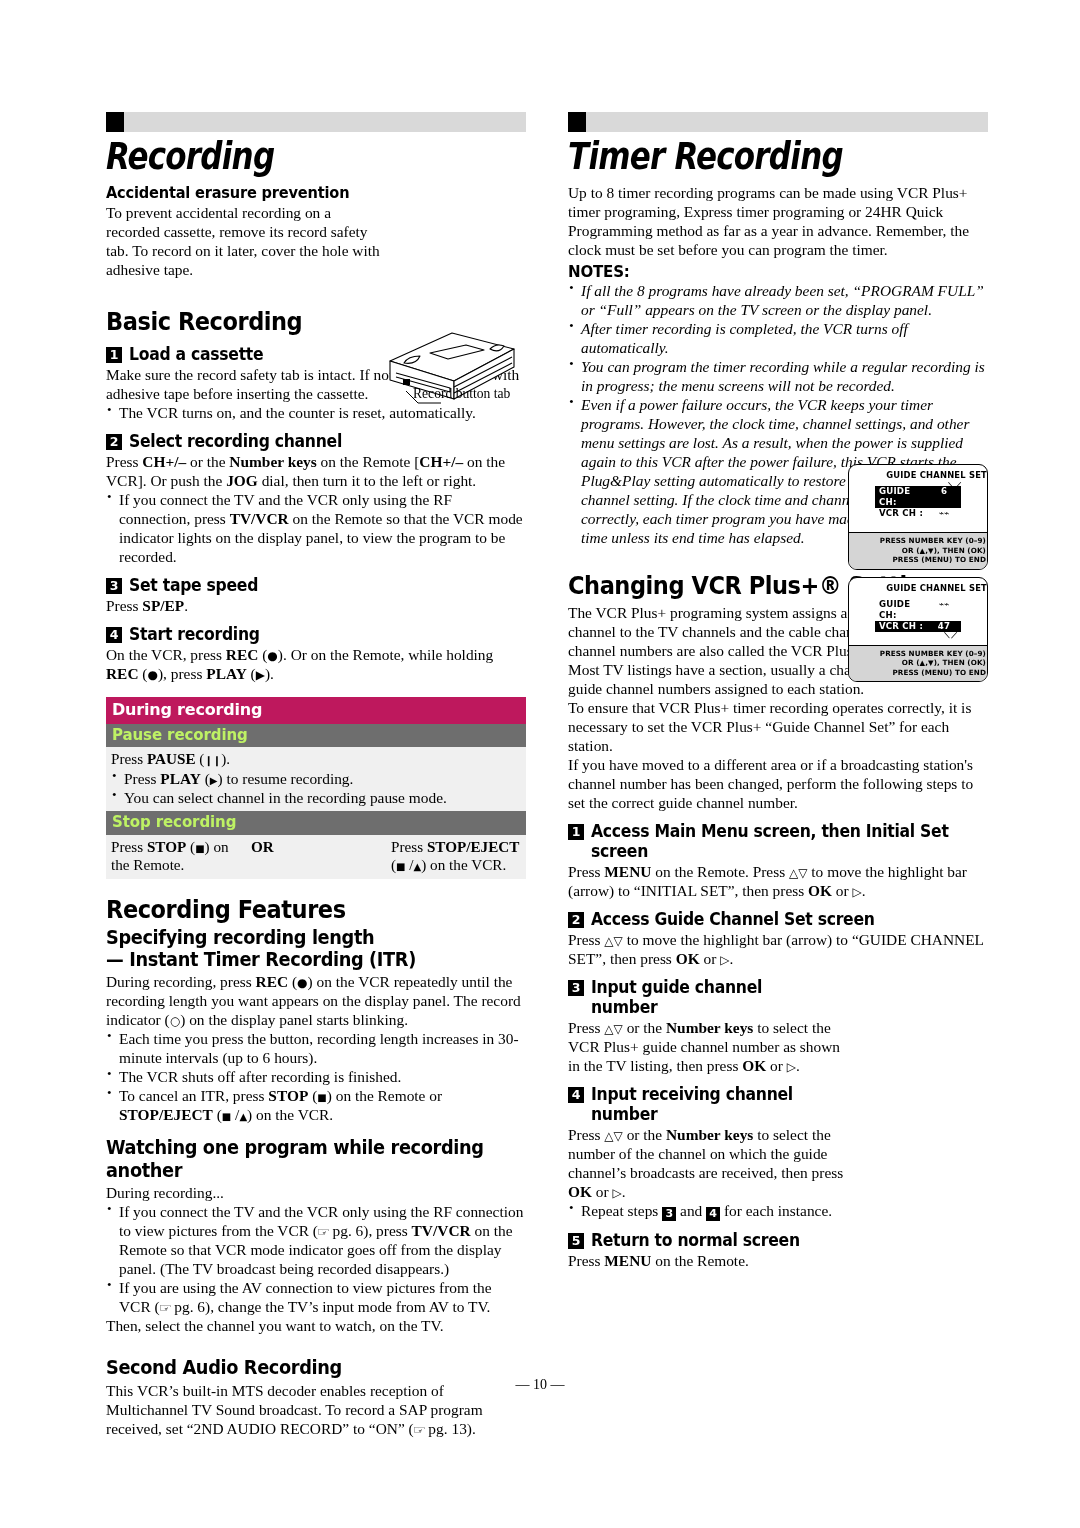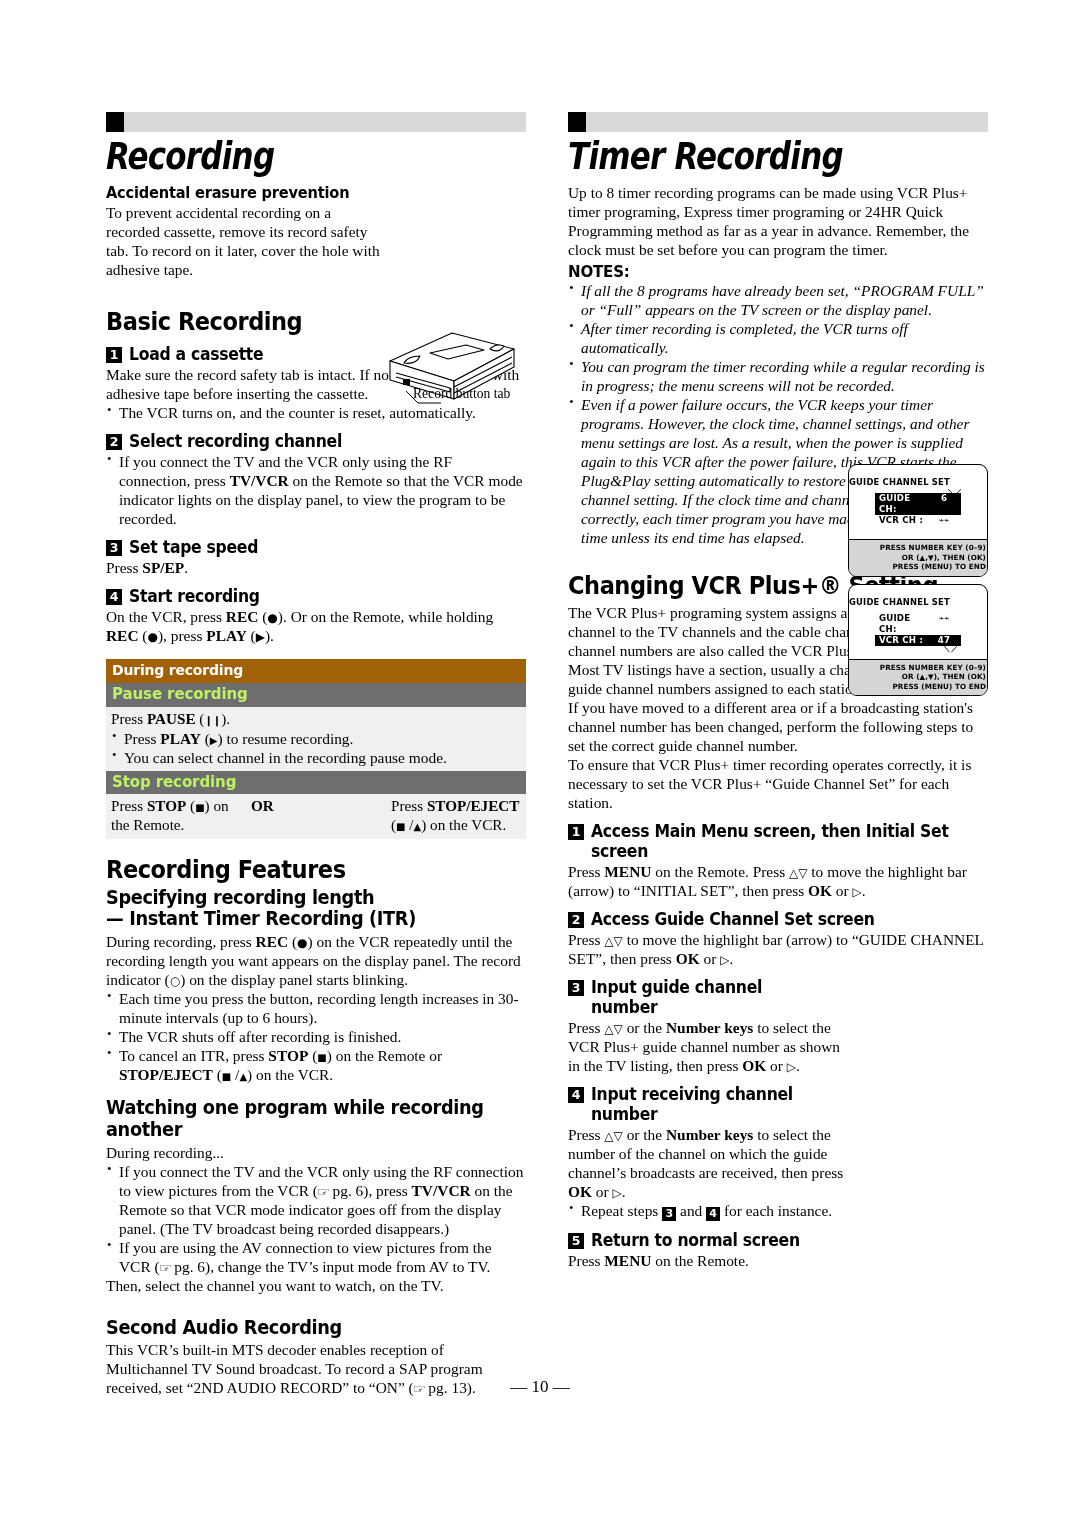--- a/index.html
+++ b/index.html
@@ -158,25 +158,25 @@
     margin: 14px 0 0 0;
     table-layout: fixed;
   }
   table.rectbl td {
     padding: 3px 5px 4px 5px;
     vertical-align: top;
     font-size: 15.2px;
     line-height: 1.235;
   }
   tr.row-black td {
-    background: #a16207;
+    background: #be185d;
     color: #fff;
     font-family: "DejaVu Sans", sans-serif;
     font-weight: bold;
-    font-size: 14px;
+    font-size: 16px;
     padding: 3px 6px 4px 6px;
     letter-spacing: -0.2px;
   }
   tr.row-gray td {
     background: #6e6e6e;
     color: #bef264;
     font-family: "DejaVu Sans", sans-serif;
     font-weight: bold;
     font-size: 15px;
     padding: 2px 6px 3px 6px;
@@ -204,26 +204,25 @@
   .osd {
     width: 140px;
     border: 1.4px solid #000;
     border-radius: 9px;
     background: #fff;
     overflow: hidden;
     font-family: "DejaVu Sans", sans-serif;
     margin-bottom: 7px;
   }
   .osd-title {
-    text-align: left;
+    text-align: right;
     font-size: 8.4px;
     font-weight: bold;
     letter-spacing: 0.2px;
     padding: 5px 0 4px 0;
-    margin-top: 7px;
   }
   .osd-rows {
     padding: 0 0 0 0;
     height: 46px;
   }
   .osd-line {
     display: flex;
     justify-content: center;
     font-size: 8.6px;
     font-weight: bold;
@@ -260,21 +259,21 @@
     position: absolute;
     right: 0px; top: 352px;
     width: 140px;
   }
 
   .pgnum {
     position: absolute;
     left: 0; right: 0;
     top: 1377px;
     text-align: center;
-    font-size: 17px;
+    font-size: 14px;
   }
   .hand {
     font-family: "DejaVu Sans", sans-serif;
     font-size: 12px;
     display: inline-block;
     transform: scaleX(1.25);
   }
   .glyph { font-family: "DejaVu Sans", sans-serif; font-size: 12px; }
   .glyph-sm { font-family: "DejaVu Sans", sans-serif; font-size: 10px; }
   .right-col-inner { position: relative; }
@@ -338,20 +337,21 @@
     </div>
     <p class="body">Make sure the record safety tab is intact. If not, cover the hole with adhesive tape before inserting the cassette.</p>
     <ul class="bullets">
       <li>The VCR turns on, and the counter is reset, automatically.</li>
     </ul>
 
     <div class="step">
       <span class="badge">2</span>
       <span class="step-title">Select recording channel</span>
     </div>
+    <p class="body">Press <b>CH+/–</b> or the <b>Number keys</b> on the Remote [<b>CH+/–</b> on the VCR]. Or push the <b>JOG</b> dial, then turn it to the left or right.</p>
     <ul class="bullets">
       <li>If you connect the TV and the VCR only using the RF connection, press <b>TV/VCR</b> on the Remote so that the VCR mode indicator lights on the display panel, to view the program to be recorded.</li>
     </ul>
 
     <div class="step">
       <span class="badge">3</span>
       <span class="step-title">Set tape speed</span>
     </div>
     <p class="body">Press <b>SP/EP</b>.</p>
 
@@ -428,22 +428,22 @@
       <h4 class="minihead" style="margin-top:3px; font-size:16px;">NOTES:</h4>
       <ul class="bullets ital">
         <li>If all the 8 programs have already been set, “PROGRAM FULL” or “Full” appears on the TV screen or the display panel.</li>
         <li>After timer recording is completed, the VCR turns off automatically.</li>
         <li>You can program the timer recording while a regular recording is in progress; the menu screens will not be recorded.</li>
         <li>Even if a power failure occurs, the VCR keeps your timer programs. However, the clock time, channel settings, and other menu settings are lost. As a result, when the power is supplied again to this VCR after the power failure, this VCR starts the Plug&amp;Play setting automatically to restore the clock time and channel setting. If the clock time and channel setting are restored correctly, each timer program you have made will start at its start time unless its end time has elapsed.</li>
       </ul>
 
       <h2 class="sect" style="margin-top:26px;">Changing VCR Plus+® Setting</h2>
       <p class="body">The VCR Plus+ programing system assigns a VCR Plus+ guide channel to the TV channels and the cable channels. These guide channel numbers are also called the VCR Plus+ channel codes. Most TV listings have a section, usually a chart, indicating the guide channel numbers assigned to each station.</p>
+      <p class="body">To ensure that VCR Plus+ timer recording operates correctly, it is necessary to set the VCR Plus+ “Guide Channel Set” for each station.</p>
       <p class="body">If you have moved to a different area or if a broadcasting station's channel number has been changed, perform the following steps to set the correct guide channel number.</p>
-      <p class="body">To ensure that VCR Plus+ timer recording operates correctly, it is necessary to set the VCR Plus+ “Guide Channel Set” for each station.</p>
 
       <div class="step">
         <span class="badge">1</span>
         <span class="step-title">Access Main Menu screen, then Initial Set screen</span>
       </div>
       <p class="body">Press <b>MENU</b> on the Remote. Press <span class="glyph">△▽</span> to move the highlight bar (arrow) to “INITIAL SET”, then press <b>OK</b> or <span class="glyph">▷</span>.</p>
 
       <div class="step">
         <span class="badge">2</span>
         <span class="step-title">Access Guide Channel Set screen</span>

